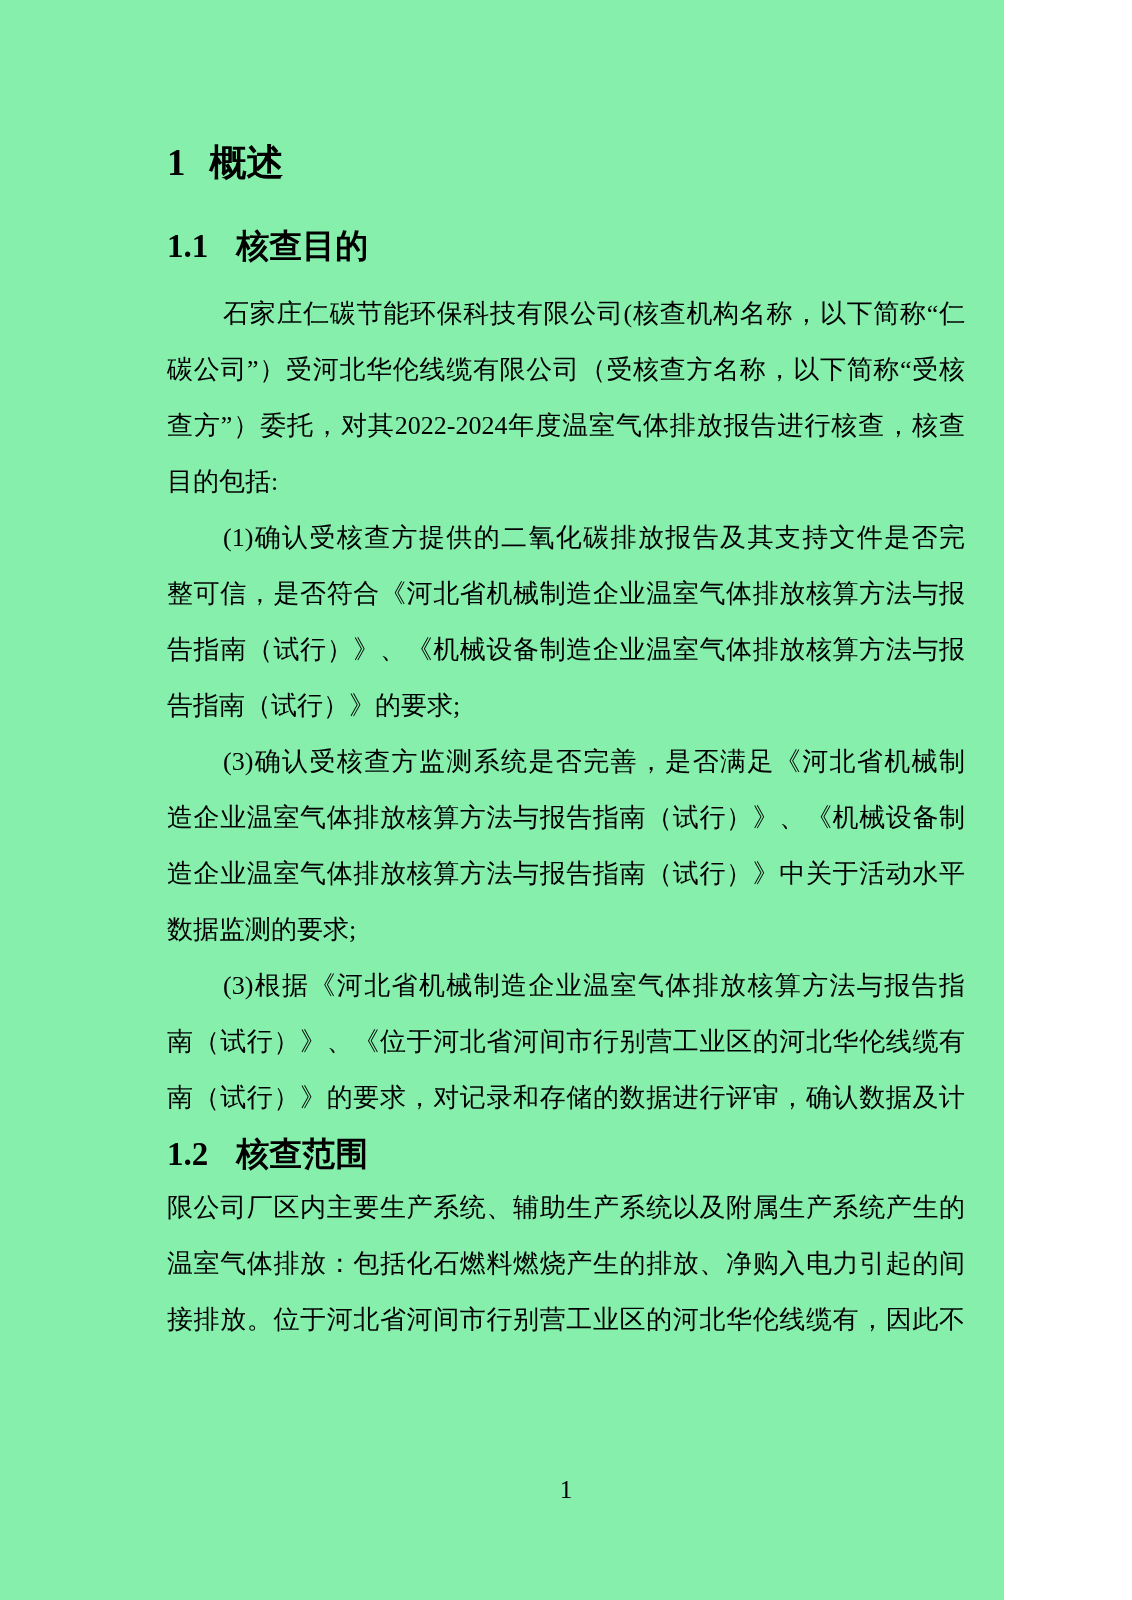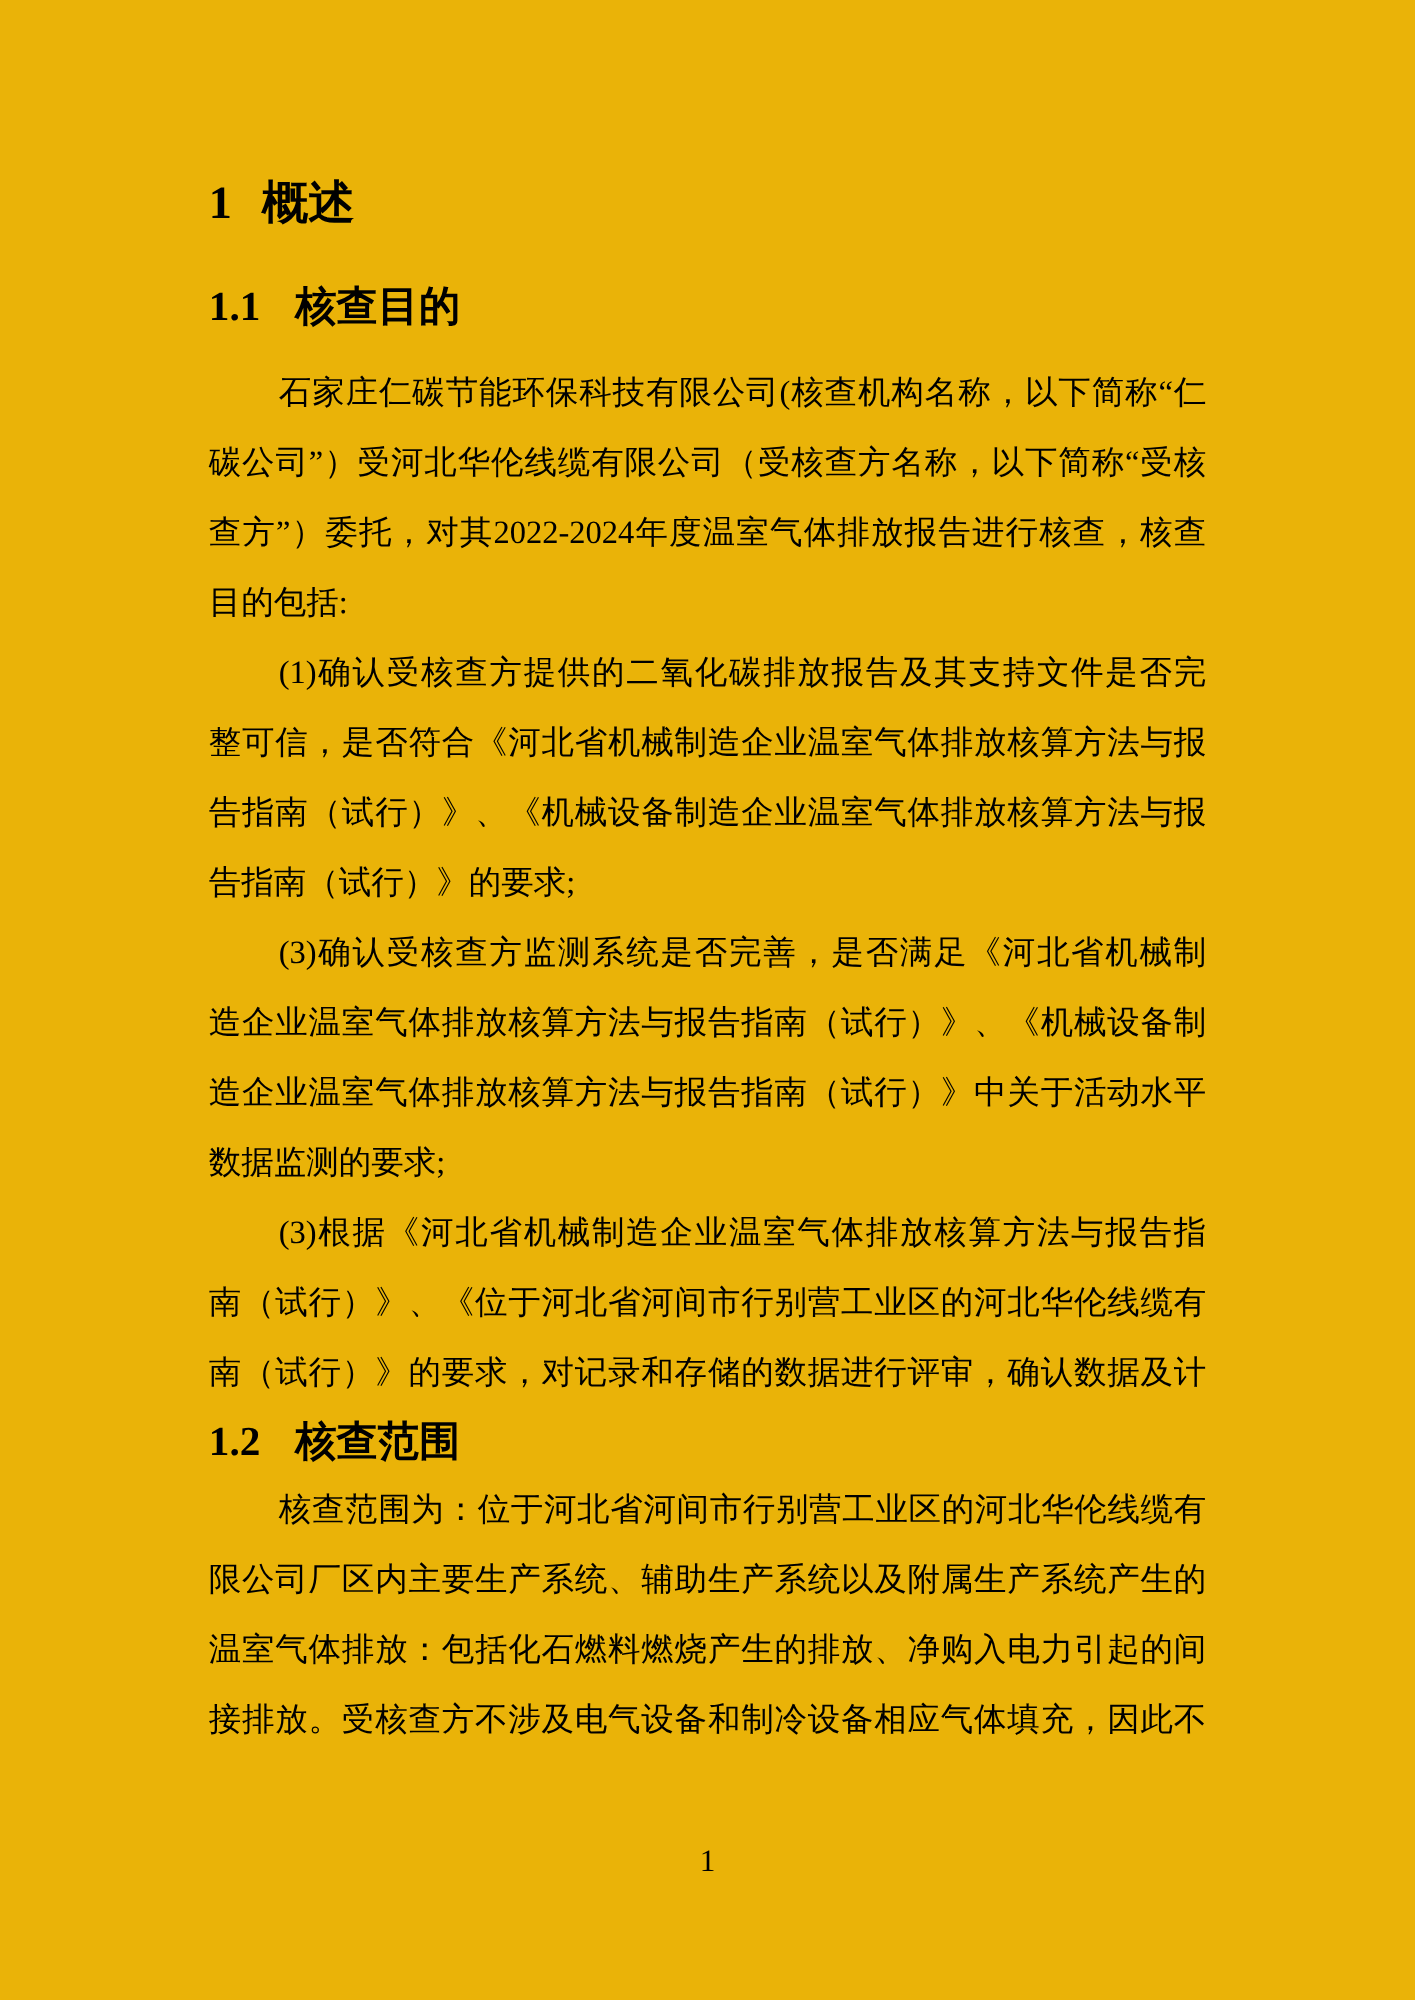--- a/index.html
+++ b/index.html
@@ -2,23 +2,23 @@
 <html><head>
 <meta charset="utf-8">
 <style>
   html, body {
     margin: 0;
     padding: 0;
     background: #ffffff;
   }
   .page {
     position: relative;
-    width: 1132px;
+    width: 1004px;
     height: 1600px;
-    background: #eab308;
+    background: #86efac;
     color: #000000;
     font-family: "Liberation Serif", "DejaVu Serif", serif;
     overflow: hidden;
   }
   .content {
     position: absolute;
     left: 167px;
     top: 0;
     width: 798px;
   }
@@ -107,23 +107,22 @@
         <span class="line just">南（试行）》的要求，对记录和存储的数据进行评审，确认数据及计</span>
       </p>
     </div>
 
     <div class="h2-row h2-second">
       <span class="hnum">1.2</span><span>核查范围</span>
     </div>
 
     <div>
       <p class="para">
-        <span class="line just ind">核查范围为：位于河北省河间市行别营工业区的河北华伦线缆有</span>
         <span class="line just">限公司厂区内主要生产系统、辅助生产系统以及附属生产系统产生的</span>
         <span class="line just">温室气体排放：包括化石燃料燃烧产生的排放、净购入电力引起的间</span>
-        <span class="line just">接排放。受核查方不涉及电气设备和制冷设备相应气体填充，因此不</span>
+        <span class="line just">接排放。位于河北省河间市行别营工业区的河北华伦线缆有，因此不</span>
       </p>
     </div>
 
   </div>
 
   <div class="page-number">1</div>
 </div>
 
 </body></html>

